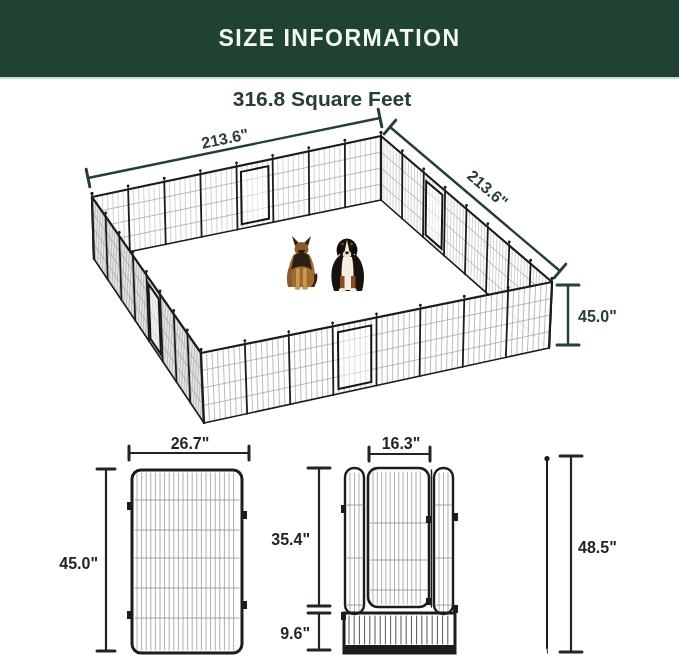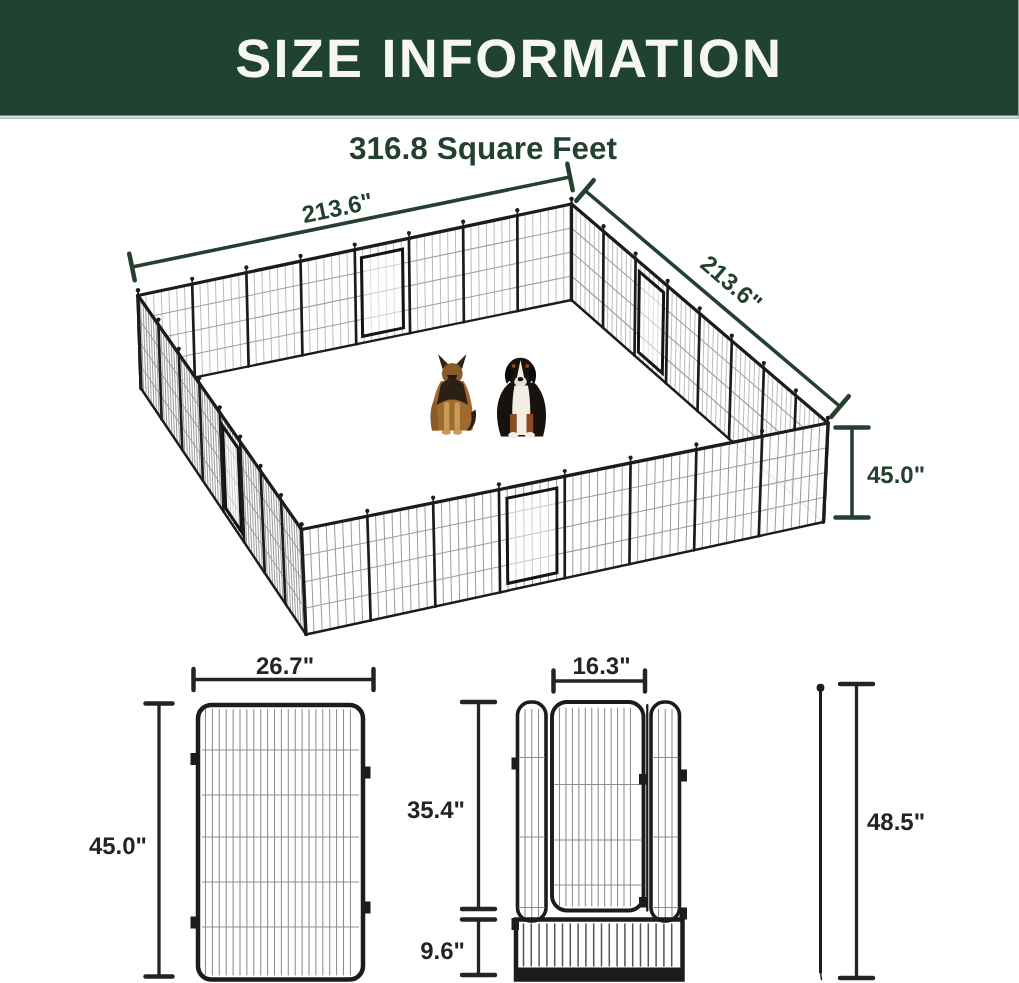--- a/index.html
+++ b/index.html
@@ -6,21 +6,21 @@
   body{
     width:679px;height:655px;position:relative;overflow:hidden;
     background:#ffffff;font-family:"Liberation Sans",sans-serif;
   }
   .header{
     position:absolute;top:0;left:0;width:679px;height:79px;
     background:#1f4233;display:flex;align-items:center;justify-content:center;
     border-bottom:2px solid #c9dcd2;box-sizing:border-box;
   }
   .header h1{
-    margin:0;color:#f6f7f3;font-size:36px;font-weight:bold;letter-spacing:1.5px;
+    margin:0;color:#f6f7f3;font-size:23px;font-weight:bold;letter-spacing:1.5px;
   }
   svg{position:absolute;top:0;left:0}
   svg text{font-family:"Liberation Sans",sans-serif;font-weight:bold}
   .title-text{fill:#24402f;font-size:21px}
   .dim-top{fill:#24402f;font-size:16px}
   .dim-bottom{fill:#222620;font-size:16px}
 </style>
 </head>
 <body>
 

